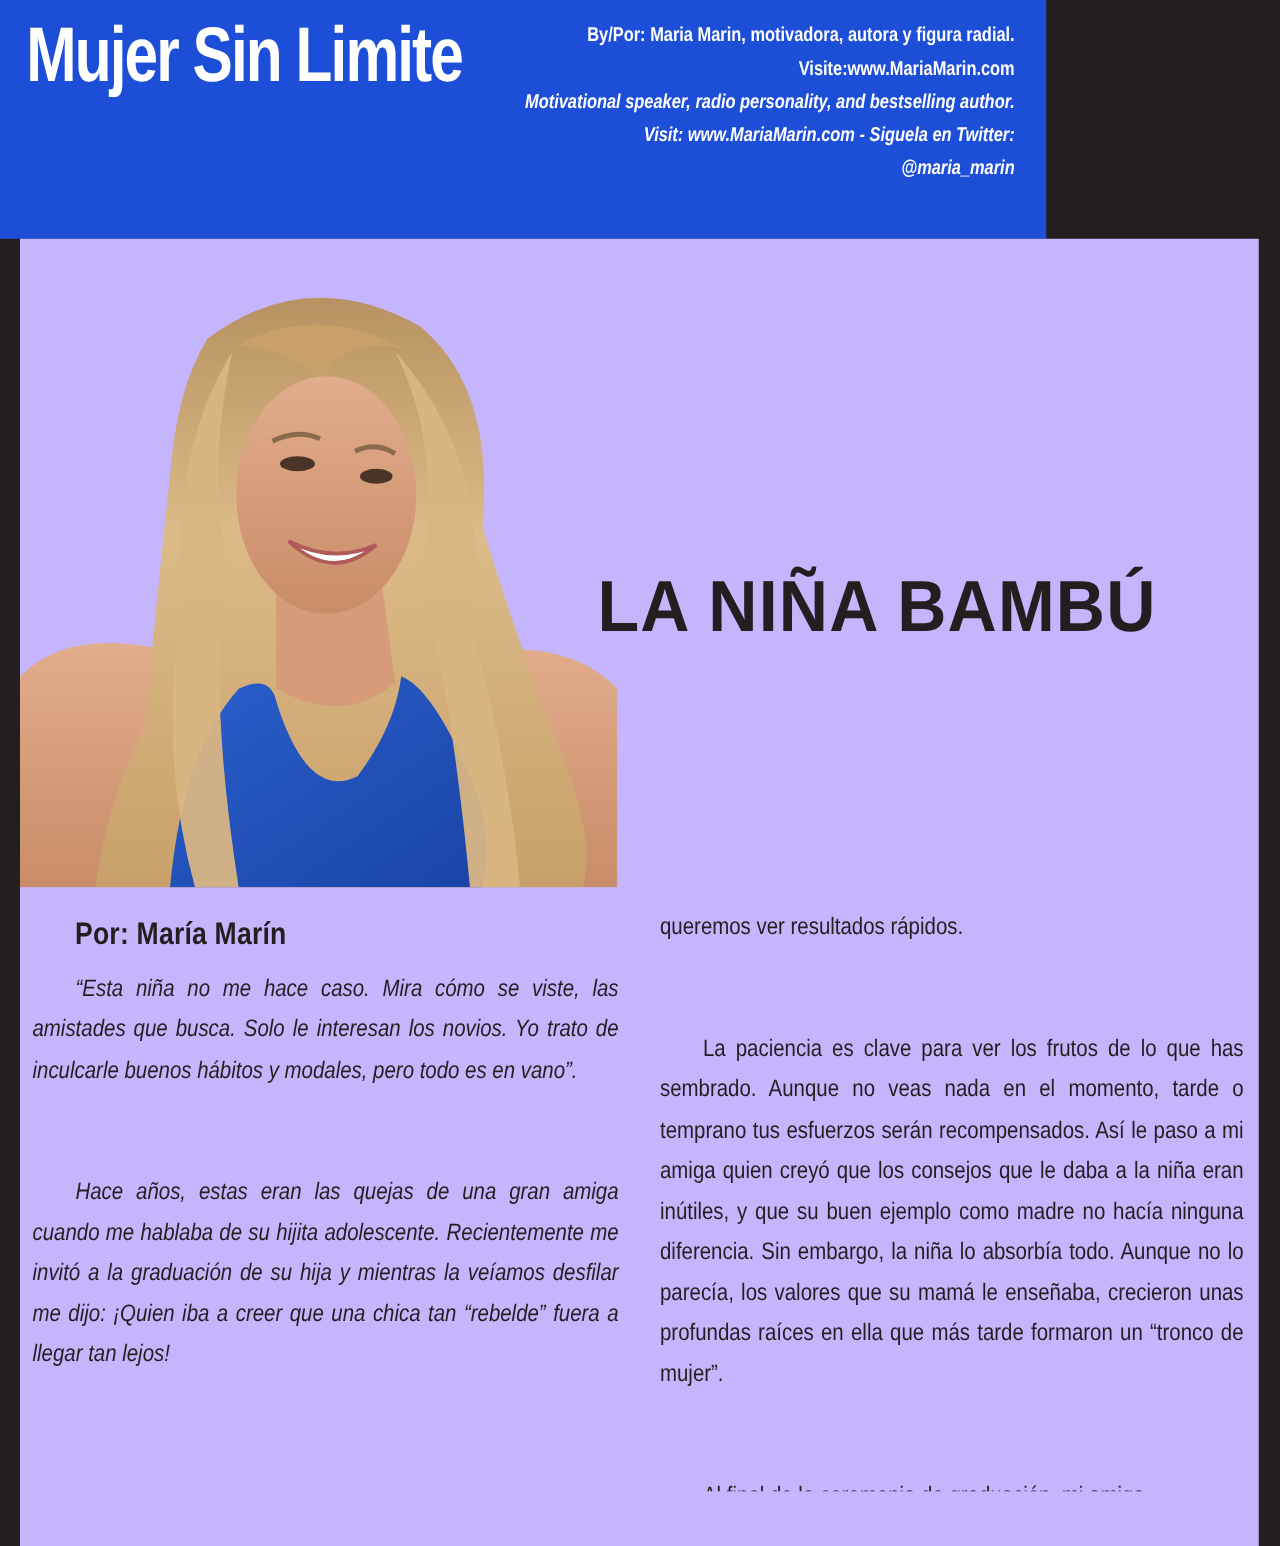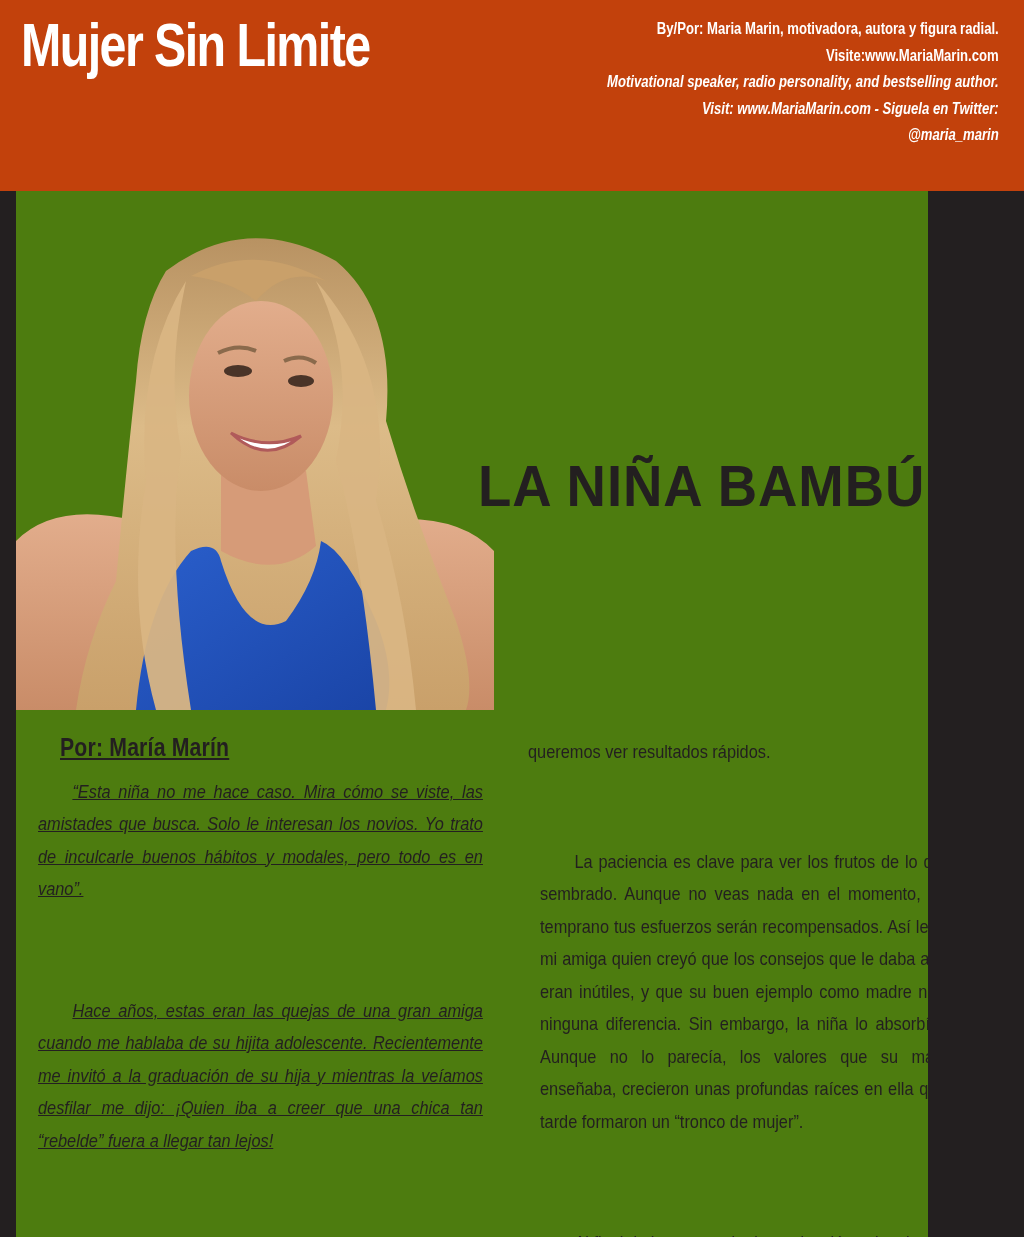--- a/index.html
+++ b/index.html
@@ -10,23 +10,23 @@
       width: 1024px;
       height: 1237px;
       background: #231f20;
       position: relative;
       overflow: hidden;
       font-family: "Liberation Sans", sans-serif;
     }
     .header {
       position: absolute;
       left: 0; top: 0;
-      width: 1024px;
+      width: 837px;
       height: 191px;
-      background: #c2410c;
+      background: #1d4ed8;
     }
     .masthead {
       position: absolute;
       left: 21px;
       top: 14px;
       color: #ffffff;
       font-family: "Liberation Sans", sans-serif;
       font-weight: bold;
       font-size: 62px;
       letter-spacing: -2px;
@@ -52,23 +52,23 @@
       transform: scaleX(0.82);
       transform-origin: right center;
     }
     .byline-block .italic {
       font-style: italic;
     }
     .panel {
       position: absolute;
       left: 16px;
       top: 191px;
-      width: 912px;
+      width: 991px;
       height: 1046px;
-      background: #4d7c0f;
+      background: #c4b5fd;
       overflow: hidden;
     }
     .photo {
       position: absolute;
       left: 0;
       top: 30px;
       width: 478px;
       height: 489px;
       overflow: hidden;
     }
@@ -89,39 +89,38 @@
       position: absolute;
       font-family: "Liberation Sans", sans-serif;
       color: #231f20;
       font-size: 19px;
       line-height: 32.5px;
     }
     .col-left {
       left: 10px;
       top: 535px;
       width: 470px;
-      text-decoration: underline;
     }
     .col-right {
       left: 512px;
       top: 535px;
       width: 468px;
     }
     .author {
       font-weight: bold;
       font-size: 25px;
       padding-left: 40px;
       margin: 5px 0 12px 0;
       letter-spacing: 0.2px;
       transform: scaleX(0.85);
       transform-origin: left center;
       white-space: nowrap;
     }
     .para {
-      margin: 12px;
+      margin: 0;
       text-align: justify;
       text-indent: 40px;
     }
     .para.italic {
       font-style: italic;
     }
     .cond {
       display: block;
       transform: scaleX(0.86);
       transform-origin: left top;
@@ -203,21 +202,21 @@
         <span class="cond">“Esta niña no me hace caso. Mira cómo se viste, las amistades que busca. Solo le interesan los novios. Yo trato de inculcarle buenos hábitos y modales, pero todo es en vano”.</span>
       </p>
     <div class="gap"></div>
     <p class="para italic">
         <span class="cond">Hace años, estas eran las quejas de una gran amiga cuando me hablaba de su hijita adolescente. Recientemente me invitó a la graduación de su hija y mientras la veíamos desfilar me dijo: ¡Quien iba a creer que una chica tan “rebelde” fuera a llegar tan lejos!</span>
       </p>
     <div class="gap"></div>
   </div>
 
   <div class="col col-right">
-    <p class="first-line" style="margin-top:10px;">
+    <p class="first-line" style="margin-top:0;">
         <span class="cond">queremos ver resultados rápidos.</span>
       </p>
     <div class="gap"></div>
     <p class="para">
         <span class="cond">La paciencia es clave para ver los frutos de lo que has sembrado. Aunque no veas nada en el momento, tarde o temprano tus esfuerzos serán recompensados. Así le paso a  mi amiga quien creyó que los consejos que le daba a la niña eran inútiles, y que su buen ejemplo como madre no hacía ninguna diferencia. Sin embargo, la niña lo absorbía todo. Aunque no lo parecía, los valores que su mamá le enseñaba, crecieron unas profundas raíces en ella que más tarde formaron un “tronco de mujer”.</span>
       </p>
     <div class="gap"></div>
     <p class="para clipped">
         <span class="cond">Al final de la ceremonia de graduación, mi amiga</span>
       </p>

